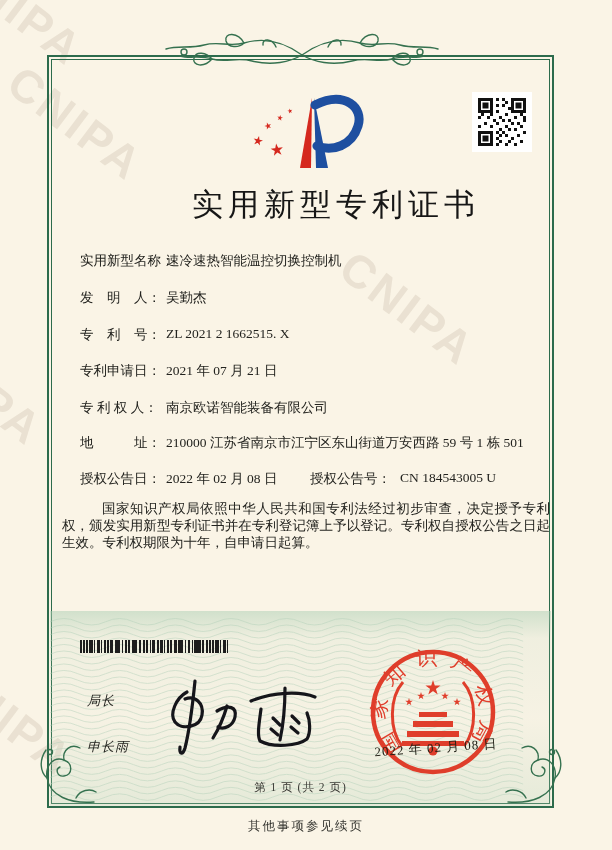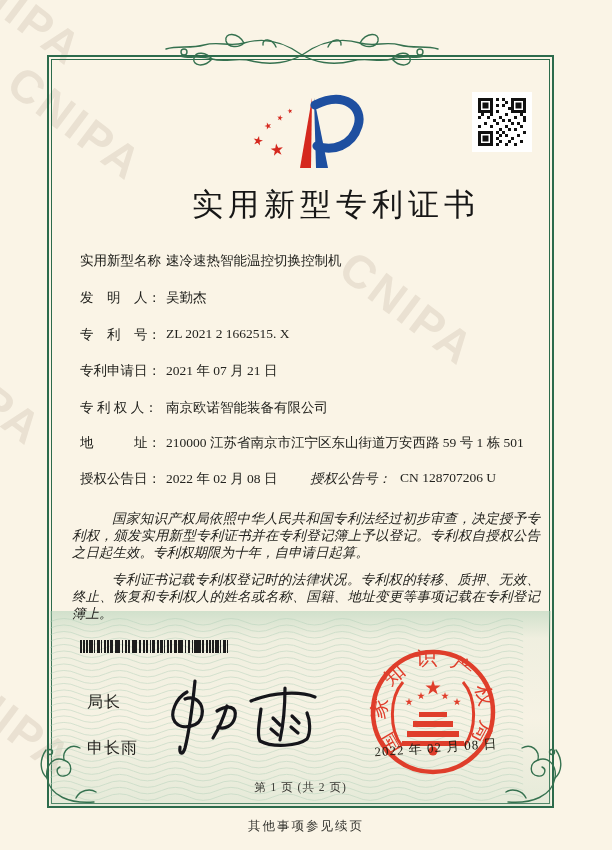--- a/index.html
+++ b/index.html
@@ -27,32 +27,32 @@
   .logo{position:absolute;left:250px;top:94px;width:120px;height:80px;z-index:2;}
   .qr{position:absolute;left:472px;top:92px;width:60px;height:60px;background:#fff;z-index:2;
       display:flex;align-items:center;justify-content:center;}
   .title{position:absolute;left:47px;top:175px;width:578px;text-align:center;
          font-size:31px;letter-spacing:5px;color:#161616;z-index:2;margin-top:9px;}
   
   .row{position:absolute;left:80px;font-size:13.5px;z-index:2;}
   .row .lab{position:absolute;left:0;top:0;white-space:pre;}
   .row .val{position:absolute;left:86px;top:0;white-space:nowrap;}
   .row .val.wrap{white-space:normal;width:382px;word-break:break-all;line-height:18px;}
-  .row2lab{position:absolute;left:230px;top:0;white-space:pre;font-style:italic;}
+  .row2lab{position:absolute;left:230px;top:0;white-space:pre;}
   .row2val{position:absolute;left:320px;top:0;white-space:nowrap;}
   .paras{position:absolute;left:62px;top:500px;width:488px;font-size:13.5px;
          line-height:17px;text-align:justify;z-index:2;}
-  .paras p{margin:10px;text-indent:40px;font-style:italic;}
+  .paras p{margin:0;text-indent:40px;}
   
   .barcode{position:absolute;left:80px;top:640px;width:150px;height:13px;z-index:3;
       background:
        repeating-linear-gradient(90deg,#1d1d1d 0 1.5px,transparent 1.5px 3.5px),
        repeating-linear-gradient(90deg,#1d1d1d 0 1px,transparent 1px 6px),
        repeating-linear-gradient(90deg,#1d1d1d 0 2px,transparent 2px 9px);}
-  .officer{position:absolute;left:87px;z-index:3;font-size:16px;letter-spacing:1px;}
+  .officer{position:absolute;left:87px;z-index:3;font-size:13px;letter-spacing:1px;font-style:italic;}
   .signature{position:absolute;left:155px;top:676px;width:185px;height:88px;z-index:3;}
   .seal{position:absolute;left:361px;top:646px;width:144px;height:150px;z-index:3;opacity:.95;}
   .sealdate{position:absolute;left:366px;top:739px;width:140px;text-align:center;z-index:4;
       font-size:13px;letter-spacing:1px;color:#1c1c12;transform:rotate(-4deg);}
   .pagenum{position:absolute;left:47px;top:780px;width:507px;text-align:center;
       font-size:11.5px;letter-spacing:1px;color:#3a3a35;z-index:2;}
   .contnote{position:absolute;left:0;top:818px;width:612px;text-align:center;
       font-size:12.5px;letter-spacing:2px;color:#33332e;z-index:2;}
   .gr{stroke:#35714f;fill:none;stroke-width:1.4;stroke-linecap:round;}
 </style>
@@ -190,26 +190,25 @@
     <span class="val">南京欧诺智能装备有限公司</span>
   </div>
   <div class="row" style="top:434px;">
     <span class="lab">地　　　址：</span>
     <span class="val wrap">210000  江苏省南京市江宁区东山街道万安西路 59 号 1 栋 501</span>
   </div>
   <div class="row" style="top:470px;">
     <span class="lab">授权公告日：</span>
     <span class="val">2022 年 02 月 08 日</span>
     <span class="row2lab">授权公告号：</span>
-    <span class="row2val">CN 128707206 U</span>
+    <span class="row2val">CN 184543005 U</span>
   </div>
 
   <div class="paras">
     <p>国家知识产权局依照中华人民共和国专利法经过初步审查，决定授予专利权，颁发实用新型专利证书并在专利登记簿上予以登记。专利权自授权公告之日起生效。专利权期限为十年，自申请日起算。</p>
-    <p>专利证书记载专利权登记时的法律状况。专利权的转移、质押、无效、终止、恢复和专利权人的姓名或名称、国籍、地址变更等事项记载在专利登记簿上。</p>
   </div>
 
   <div class="barcode"></div>
 
   <div class="officer" style="top:692px;">局长</div>
   <div class="officer" style="top:718px;margin-top:20px;">申长雨</div>
 
   <svg class="signature" viewBox="0 0 185 88">
     <g fill="none" stroke="#15151a" stroke-width="3.2" stroke-linecap="round">
       <path d="M32,16 C21,22 14,38 20,46 C26,54 45,52 47,39 C49,27 40,19 30,23"></path>

